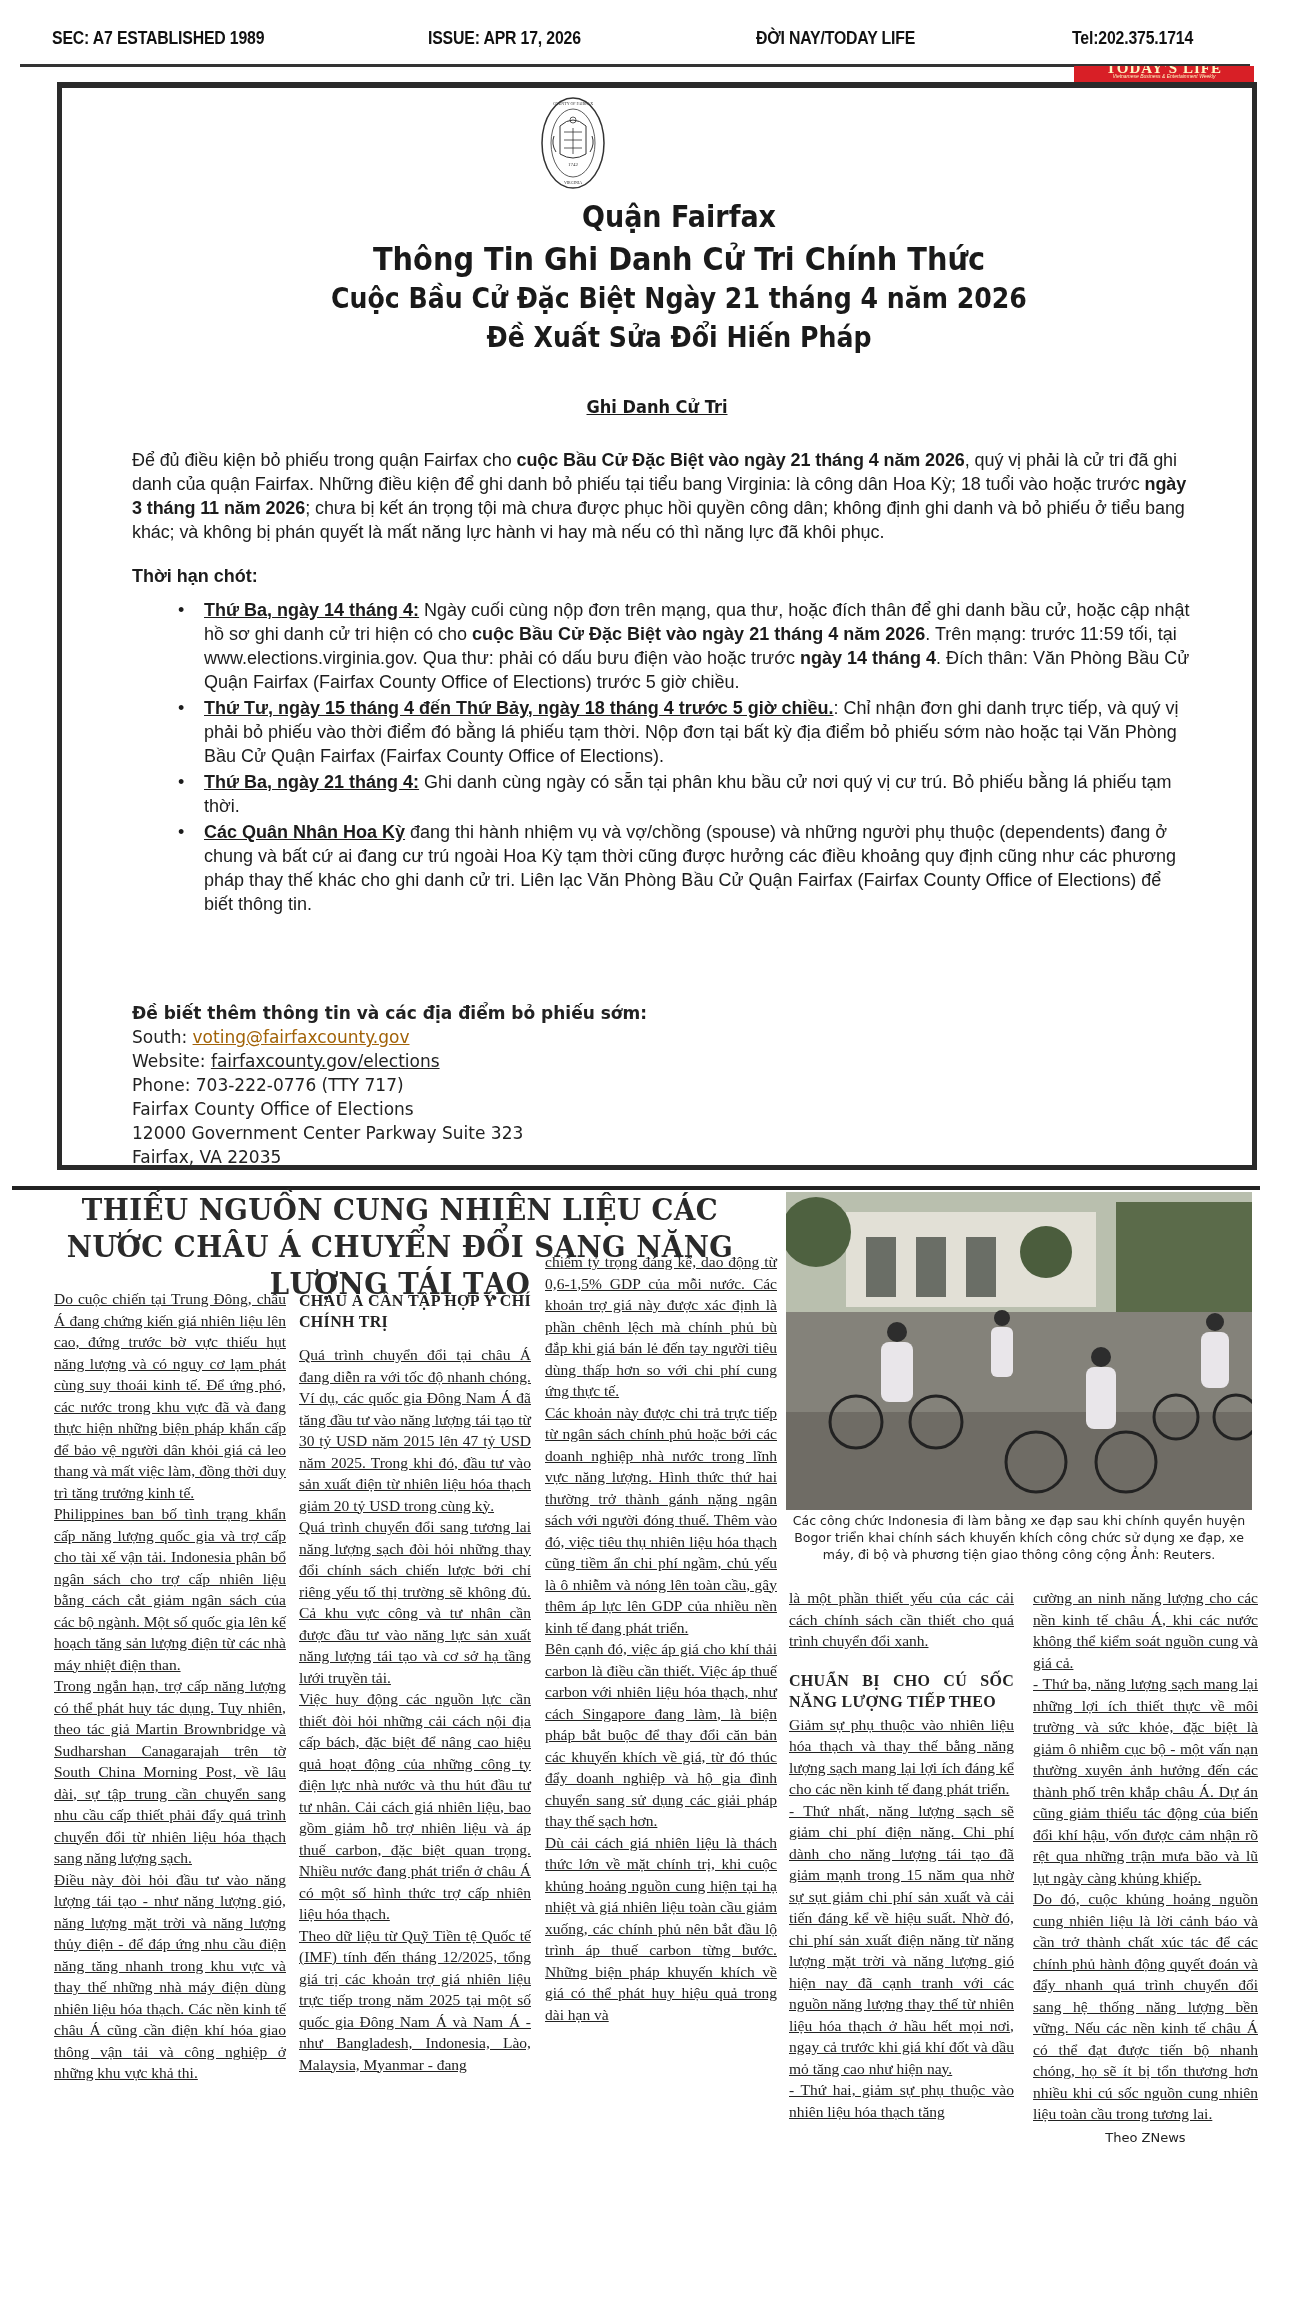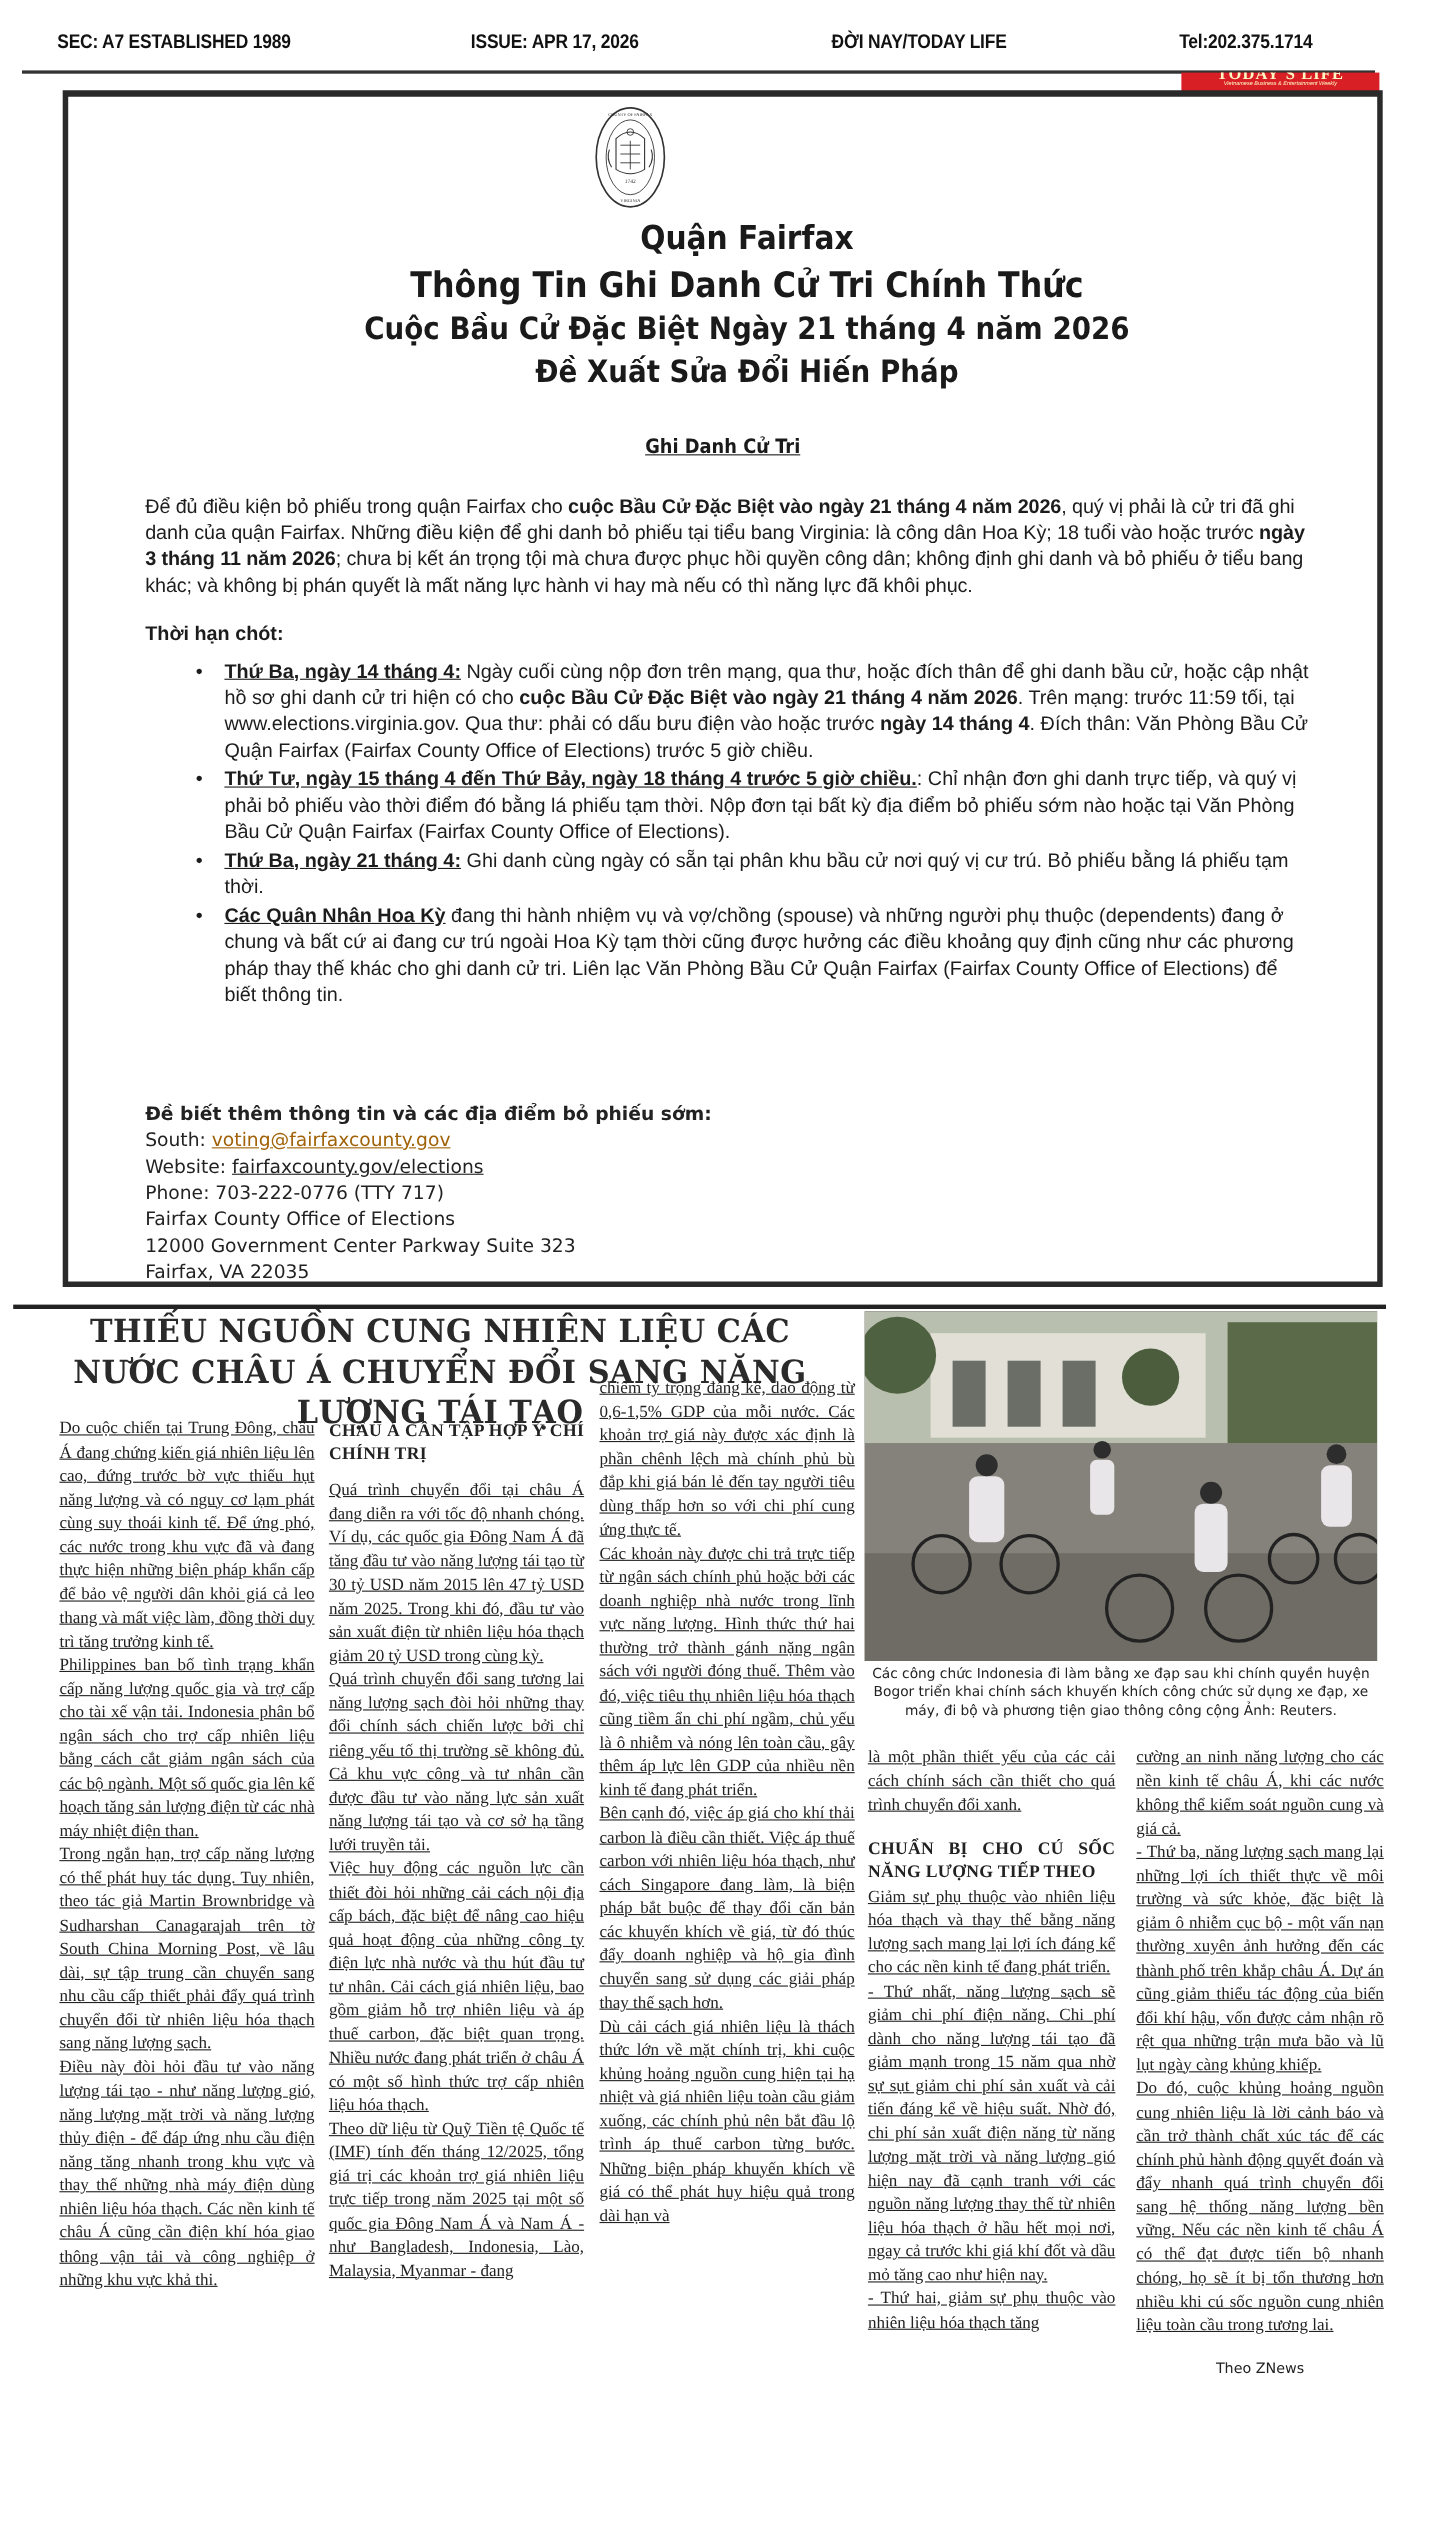--- a/index.html
+++ b/index.html
@@ -52,21 +52,21 @@
   .art-caption { position: absolute; left: 786px; top: 1512px; width: 466px; text-align: center; font-family: "DejaVu Sans", sans-serif; font-size: 12.5px; line-height: 17px; color: #222; }
 
   .col { position: absolute; font-family: "Liberation Serif", serif; font-size: 15.5px; line-height: 21.5px; color: #222; text-align: justify; }
   .col p { margin: 0; text-decoration: underline; }
   .col h3 { font-family: "Liberation Serif", serif; font-weight: bold; font-size: 16px; line-height: 21px; text-transform: uppercase; margin-bottom: 12px; text-align: justify; letter-spacing: 0.3px; }
   .col1 { left: 54px; top: 1288px; width: 232px; }
   .col2 { left: 299px; top: 1290px; width: 232px; }
   .col3 { left: 545px; top: 1251px; width: 232px; }
   .col4 { left: 789px; top: 1587px; width: 225px; }
   .col5 { left: 1033px; top: 1587px; width: 225px; }
-  .byline { text-align: center; font-family: "DejaVu Sans", sans-serif; font-size: 13px; margin-top: 18px; }
+  .byline { text-align: center; font-family: "DejaVu Sans", sans-serif; font-size: 13px; margin-top: 2px; }
 </style>
 </head>
 <body>
 
 <header class="masthead">
   <span class="mh-item mh-sec">SEC:  A7    ESTABLISHED 1989</span>
   <span class="mh-item mh-issue">ISSUE:  APR 17,  2026</span>
   <span class="mh-item mh-paper">ĐỜI NAY/TODAY LIFE</span>
   <span class="mh-item mh-tel">Tel:202.375.1714</span>
   <div class="mh-rule"></div>

